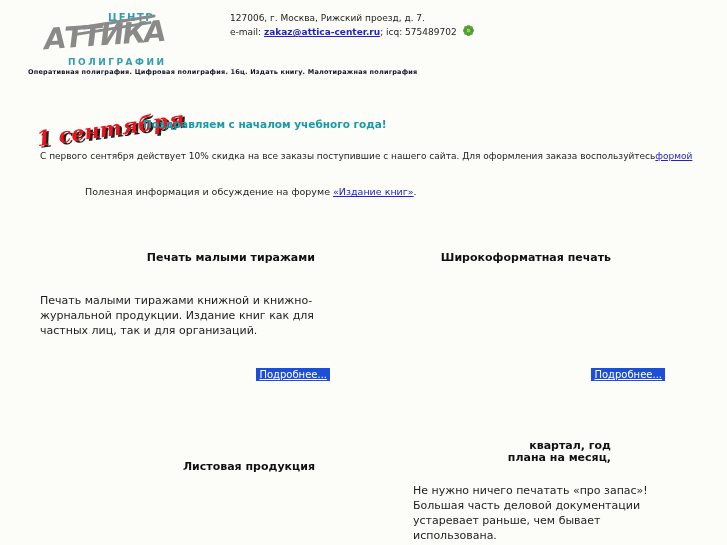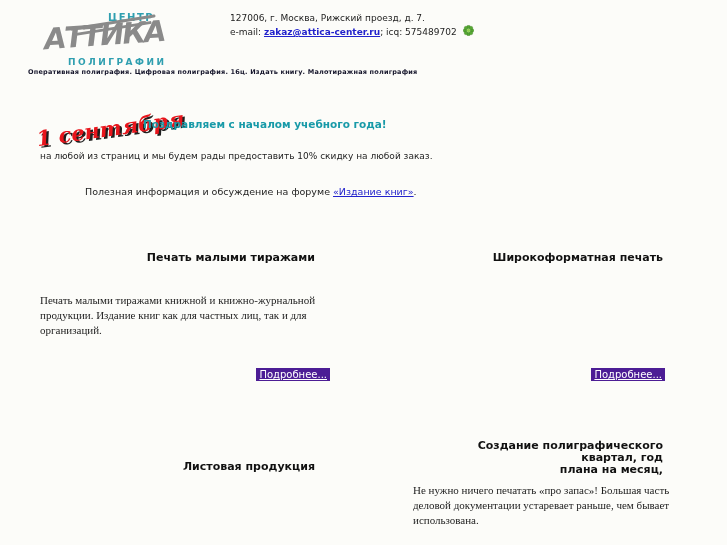--- a/index.html
+++ b/index.html
@@ -46,26 +46,26 @@
   a.txt-link{color:#2222cc;text-decoration:underline;}
   .forum-line{left:40px;top:186px;font-size:9.5px;color:#1d1d1d;padding-left:45px;}
 
   
   .cell{position:absolute;font-size:11px;color:#1d1d1d;}
   .cell h3{position:absolute;top:0;left:0;right:0;margin:0;font-size:11px;
     line-height:12px;font-weight:bold;text-align:right;color:#111;}
   .cell-l{left:40px;width:335px;}
   .cell-r{left:413px;width:314px;}
   .cell-l h3{padding-right:60px;}
-  .cell-r h3{padding-right:64px;}
-  .cell .body{position:absolute;left:0;line-height:15px;font-family:Liberation Serif, serif;}
+  .cell-r h3{padding-right:116px;}
+  .cell .body{position:absolute;left:0;line-height:15px;}
   .more-row{position:absolute;left:0;right:0;text-align:right;}
   .cell-l .more-row{padding-right:45px;}
   .cell-r .more-row{padding-right:62px;}
-  a.more{background:#4c1d95;color:#ffffff;font-size:10px;padding:1px 3px;
+  a.more{background:#1d4ed8;color:#ffffff;font-size:10px;padding:1px 3px;
     text-decoration:underline;}
   .title-line{display:block;}
 </style>
 </head>
 <body>
 
 <div class="abs logo">
   <span class="logo-centr">ЦЕНТР</span>
   <span class="logo-stroke stroke1"></span>
   <span class="logo-stroke stroke2"></span>
@@ -93,21 +93,24 @@
     </svg>
   </div>
 </div>
 
 <div class="abs keywords">Оперативная полиграфия. Цифровая полиграфия. 16ц. Издать книгу. Малотиражная полиграфия</div>
 
 <div class="abs badge">1 сентября</div>
 <div class="abs promo-heading">Поздравляем с началом учебного года!</div>
 
 <div class="abs promo-par">
-  <div>на любой из страниц и мы будем рады предоставить 10% скидку на любой заказ.</div>
+  <div class="par-line1">
+    <span>С первого сентября действует  10% скидка на все заказы поступившие с нашего сайта. Для оформления заказа воспользуйтесь</span>
+    <a href="#" class="txt-link">формой</a>
+  </div>
 </div>
 
 <div class="abs forum-line">
   <span>Полезная информация и обсуждение на форуме</span>
   <a href="#" class="txt-link">«Издание книг»</a><span>.</span>
 </div>
 
 <div class="cell cell-l" style="top:252px;height:170px;">
   <h3>Печать малыми тиражами</h3>
   <div class="body" style="top:41px;width:280px;">Печать малыми тиражами книжной и книжно-журнальной продукции. Издание книг как для частных лиц, так и для организаций.</div>
@@ -122,18 +125,17 @@
     <a href="#" class="more">Подробнее...</a>
   </div>
 </div>
 
 <div class="cell cell-l" style="top:433px;height:100px;margin-top:28px;">
   <h3>Листовая продукция</h3>
 </div>
 
 <div class="cell cell-r" style="top:440px;height:100px;">
   <h3>
-    <span class="title-line">Создание полиграфического</span>
     <span class="title-line">квартал, год</span>
     <span class="title-line">плана на месяц,</span>
   </h3>
   <div class="body" style="top:43px;width:268px;">Не нужно ничего печатать «про запас»! Большая часть деловой документации устаревает раньше, чем бывает использована.</div>
 </div>
 
 </body></html>

